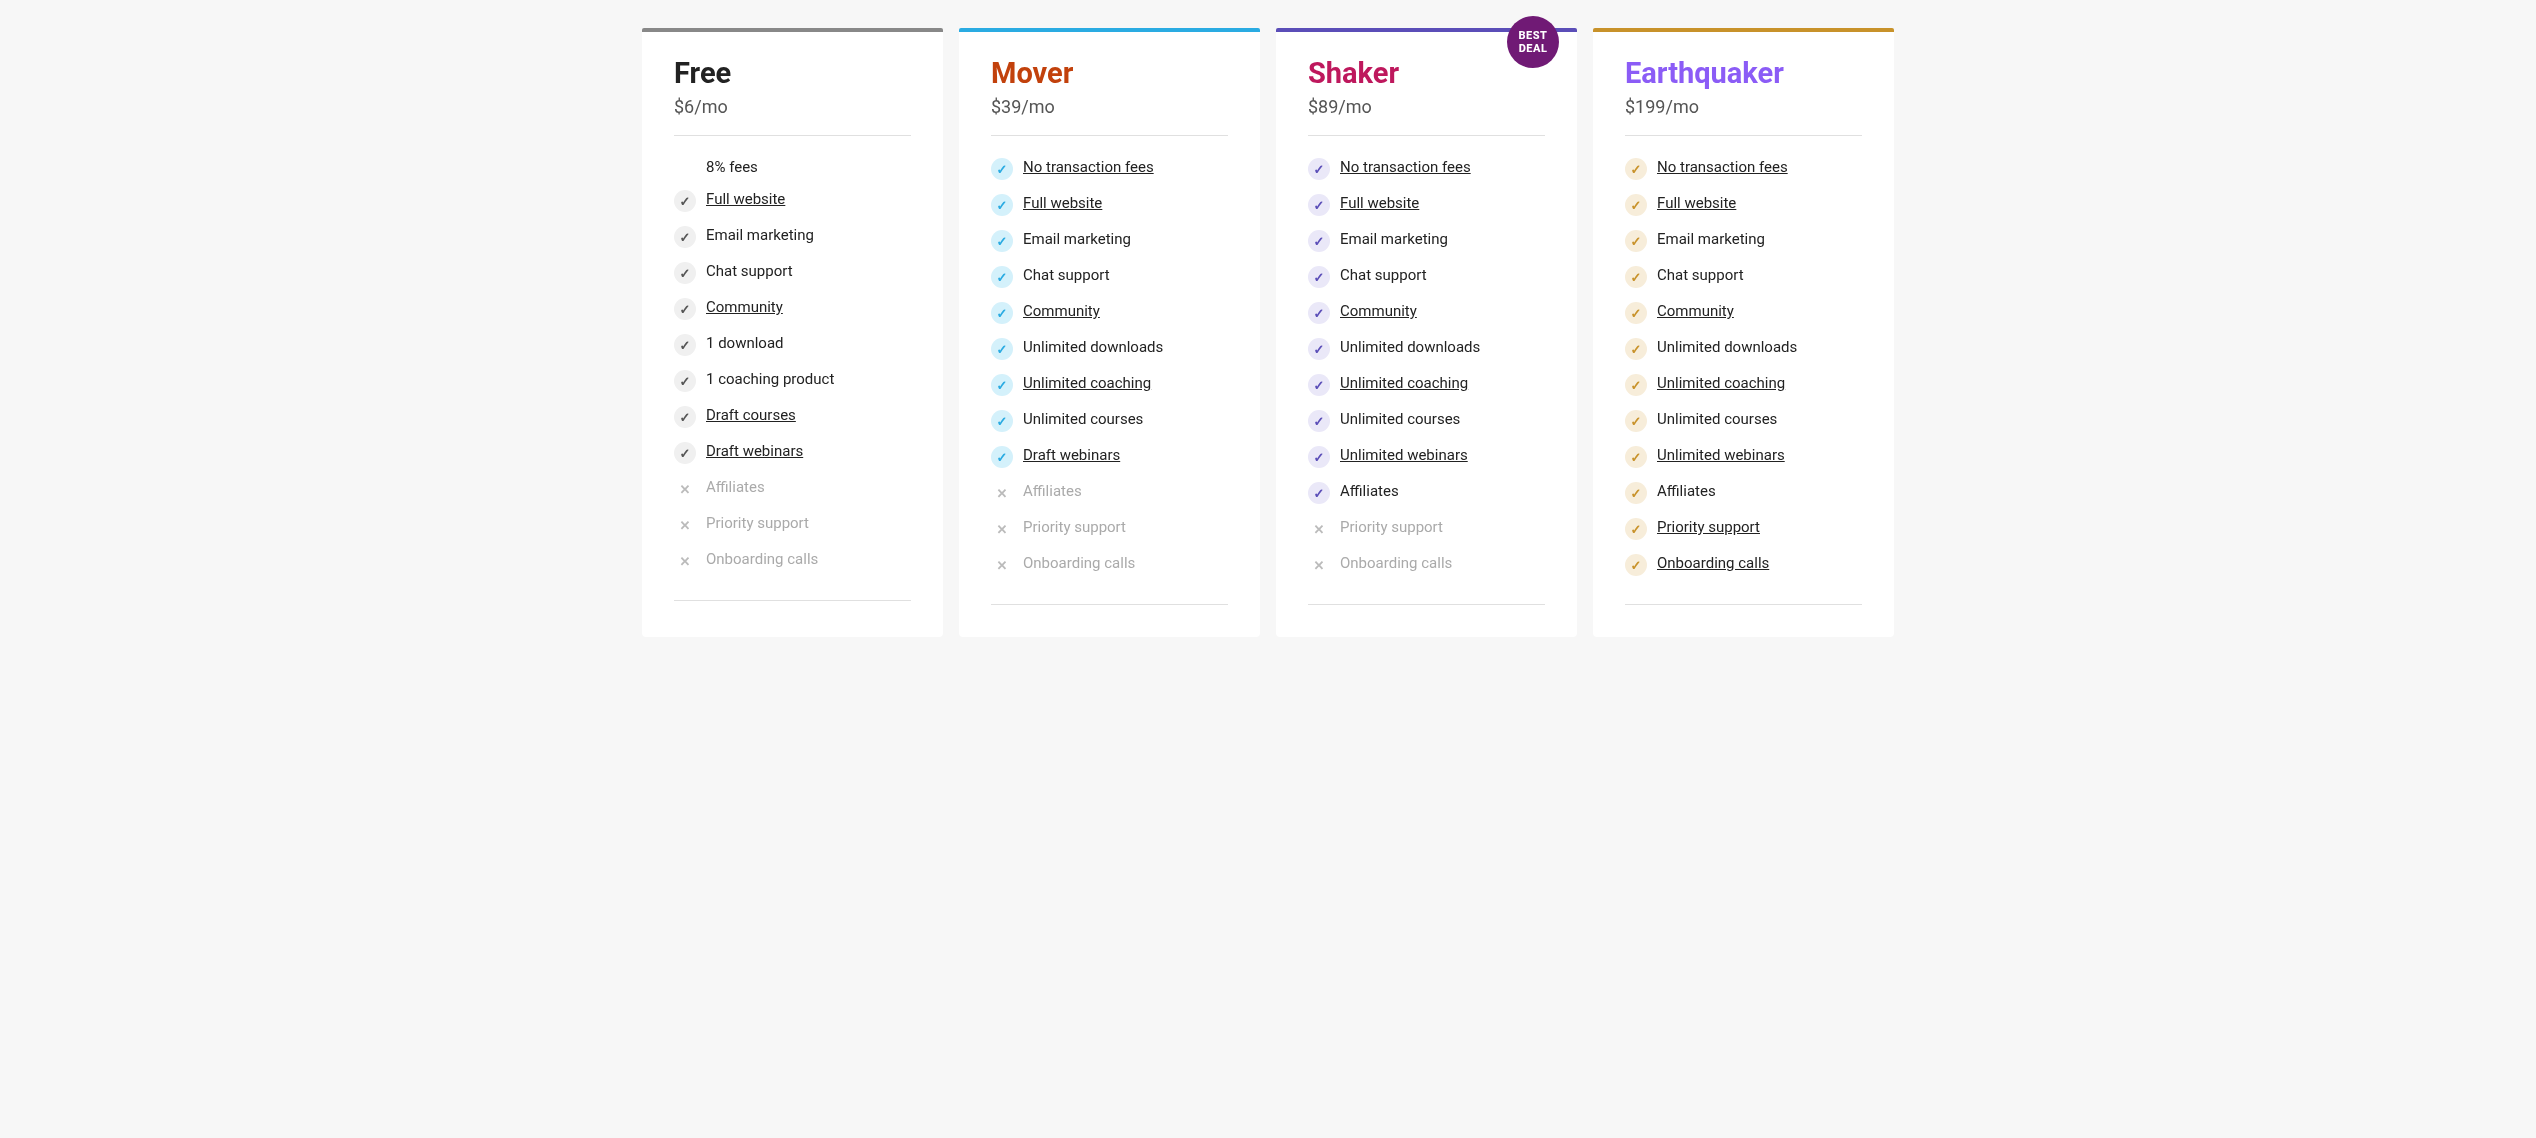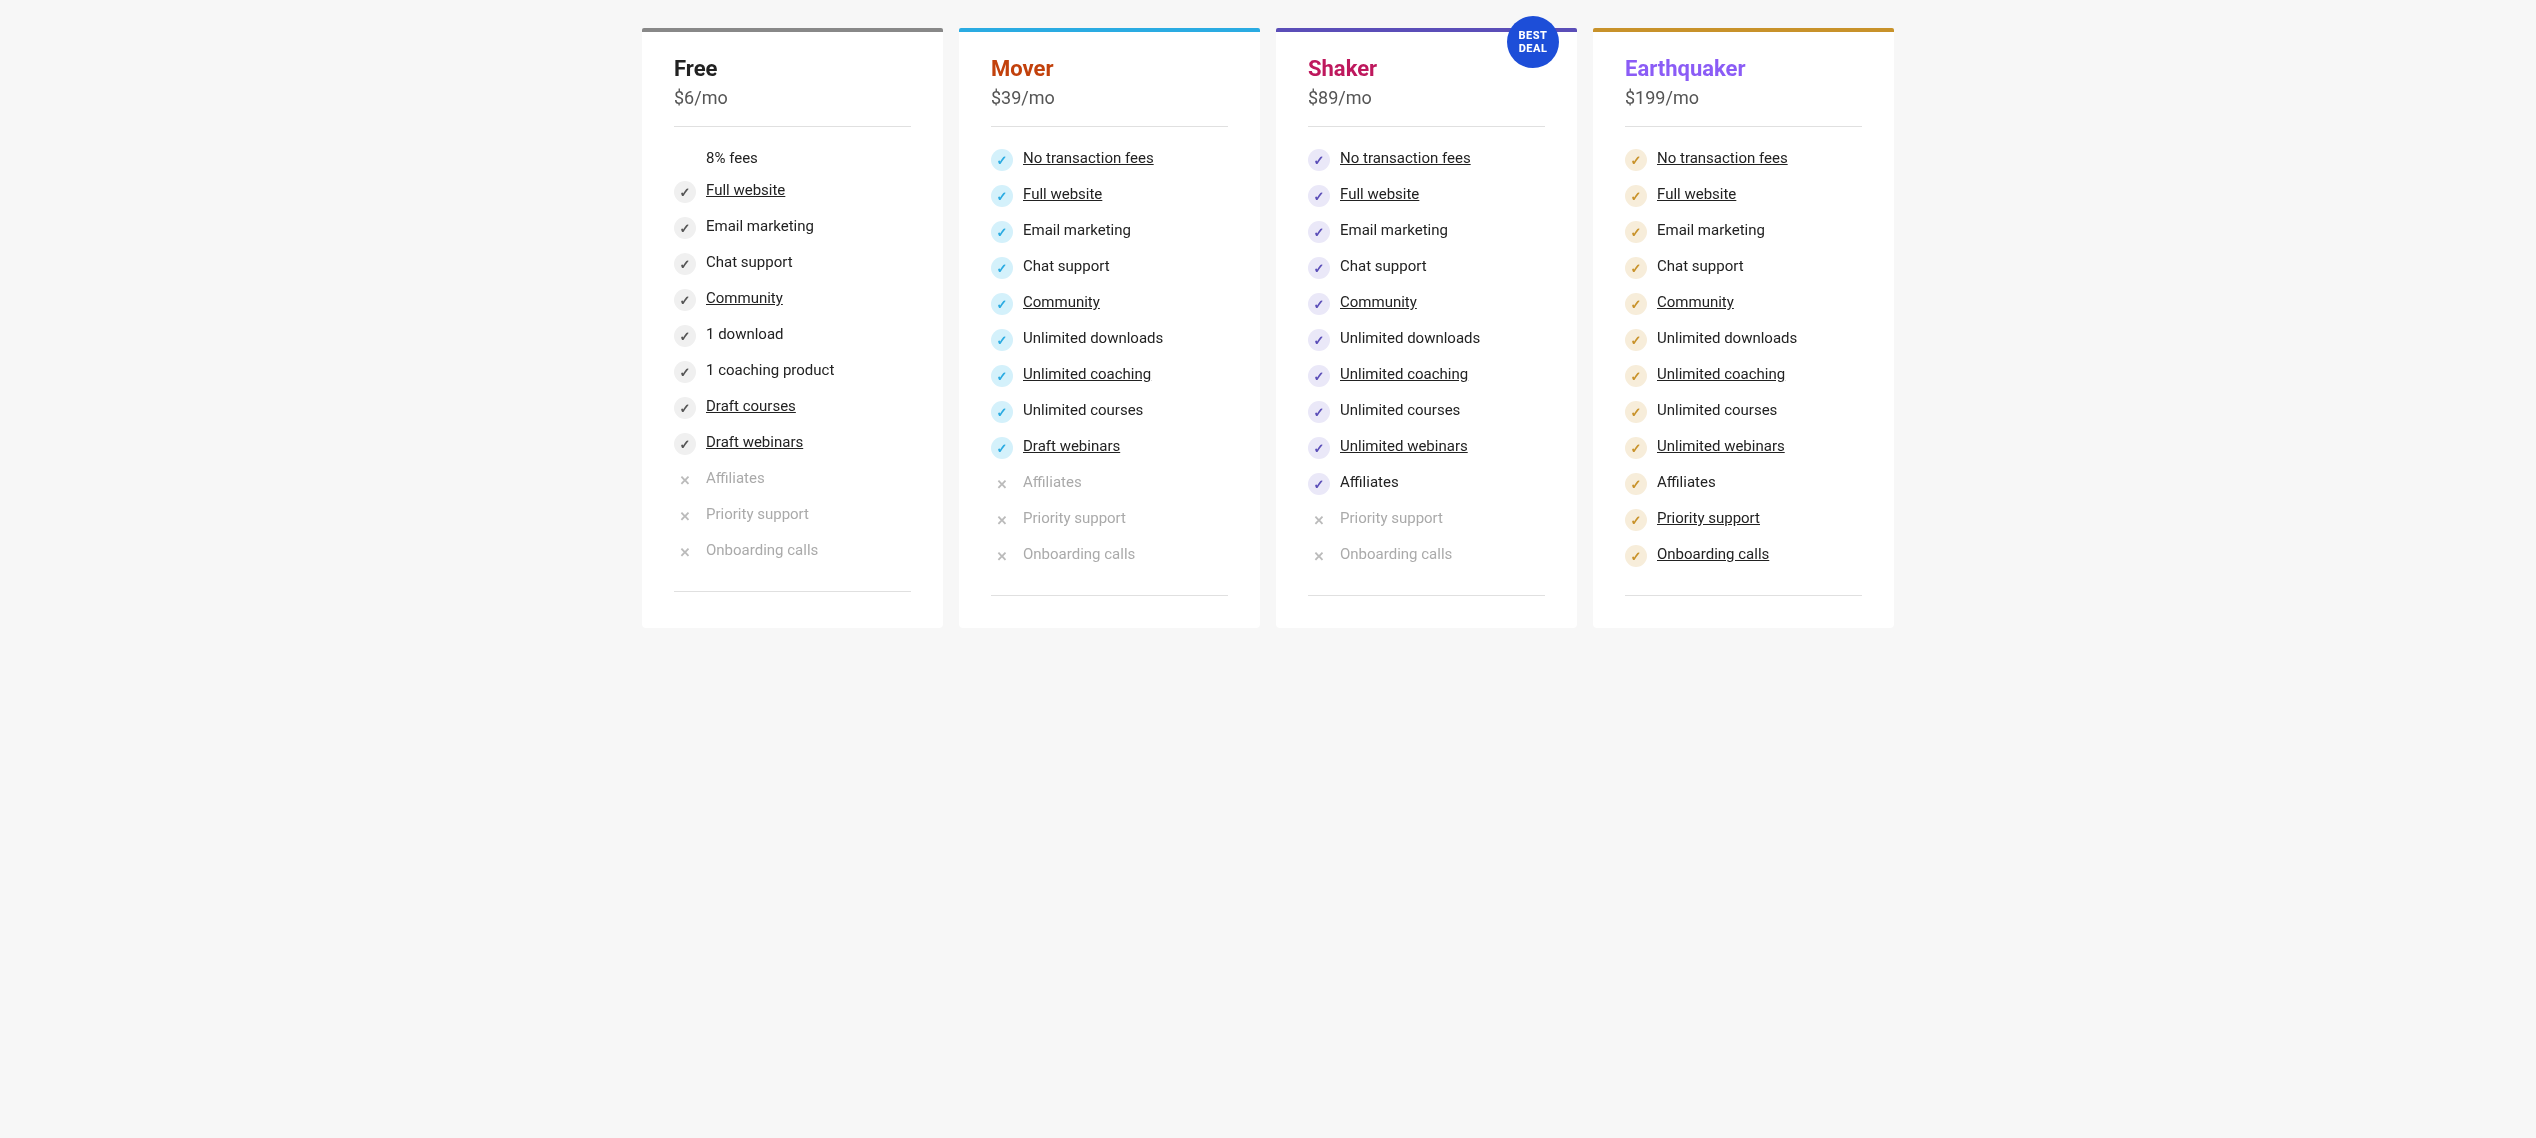--- a/index.html
+++ b/index.html
@@ -35,21 +35,21 @@
       left: 0;
       right: 0;
     }
 
     .plan-card.free .plan-top-bar { background: #888; }
     .plan-card.mover .plan-top-bar { background: #2aabe2; }
     .plan-card.shaker .plan-top-bar { background: #5b4eb8; }
     .plan-card.earthquaker .plan-top-bar { background: #c8922a; }
 
     .plan-name {
-      font-size: 22px;
+      font-size: 29px;
       font-weight: 700;
       margin-bottom: 6px;
     }
 
     .plan-card.free .plan-name { color: #222; }
     .plan-card.mover .plan-name { color: #c2410c; }
     .plan-card.shaker .plan-name { color: #be185d; }
     .plan-card.earthquaker .plan-name { color: #8b5cf6; }
 
     .plan-price {
@@ -129,21 +129,21 @@
     }
 
     .feature-label.underlined {
       text-decoration: underline;
     }
 
     .best-deal-badge {
       position: absolute;
       top: -12px;
       right: 18px;
-      background: #1d4ed8;
+      background: #701a75;
       color: #fff;
       font-size: 11px;
       font-weight: 800;
       width: 52px;
       height: 52px;
       border-radius: 50%;
       display: flex;
       align-items: center;
       justify-content: center;
       text-align: center;

